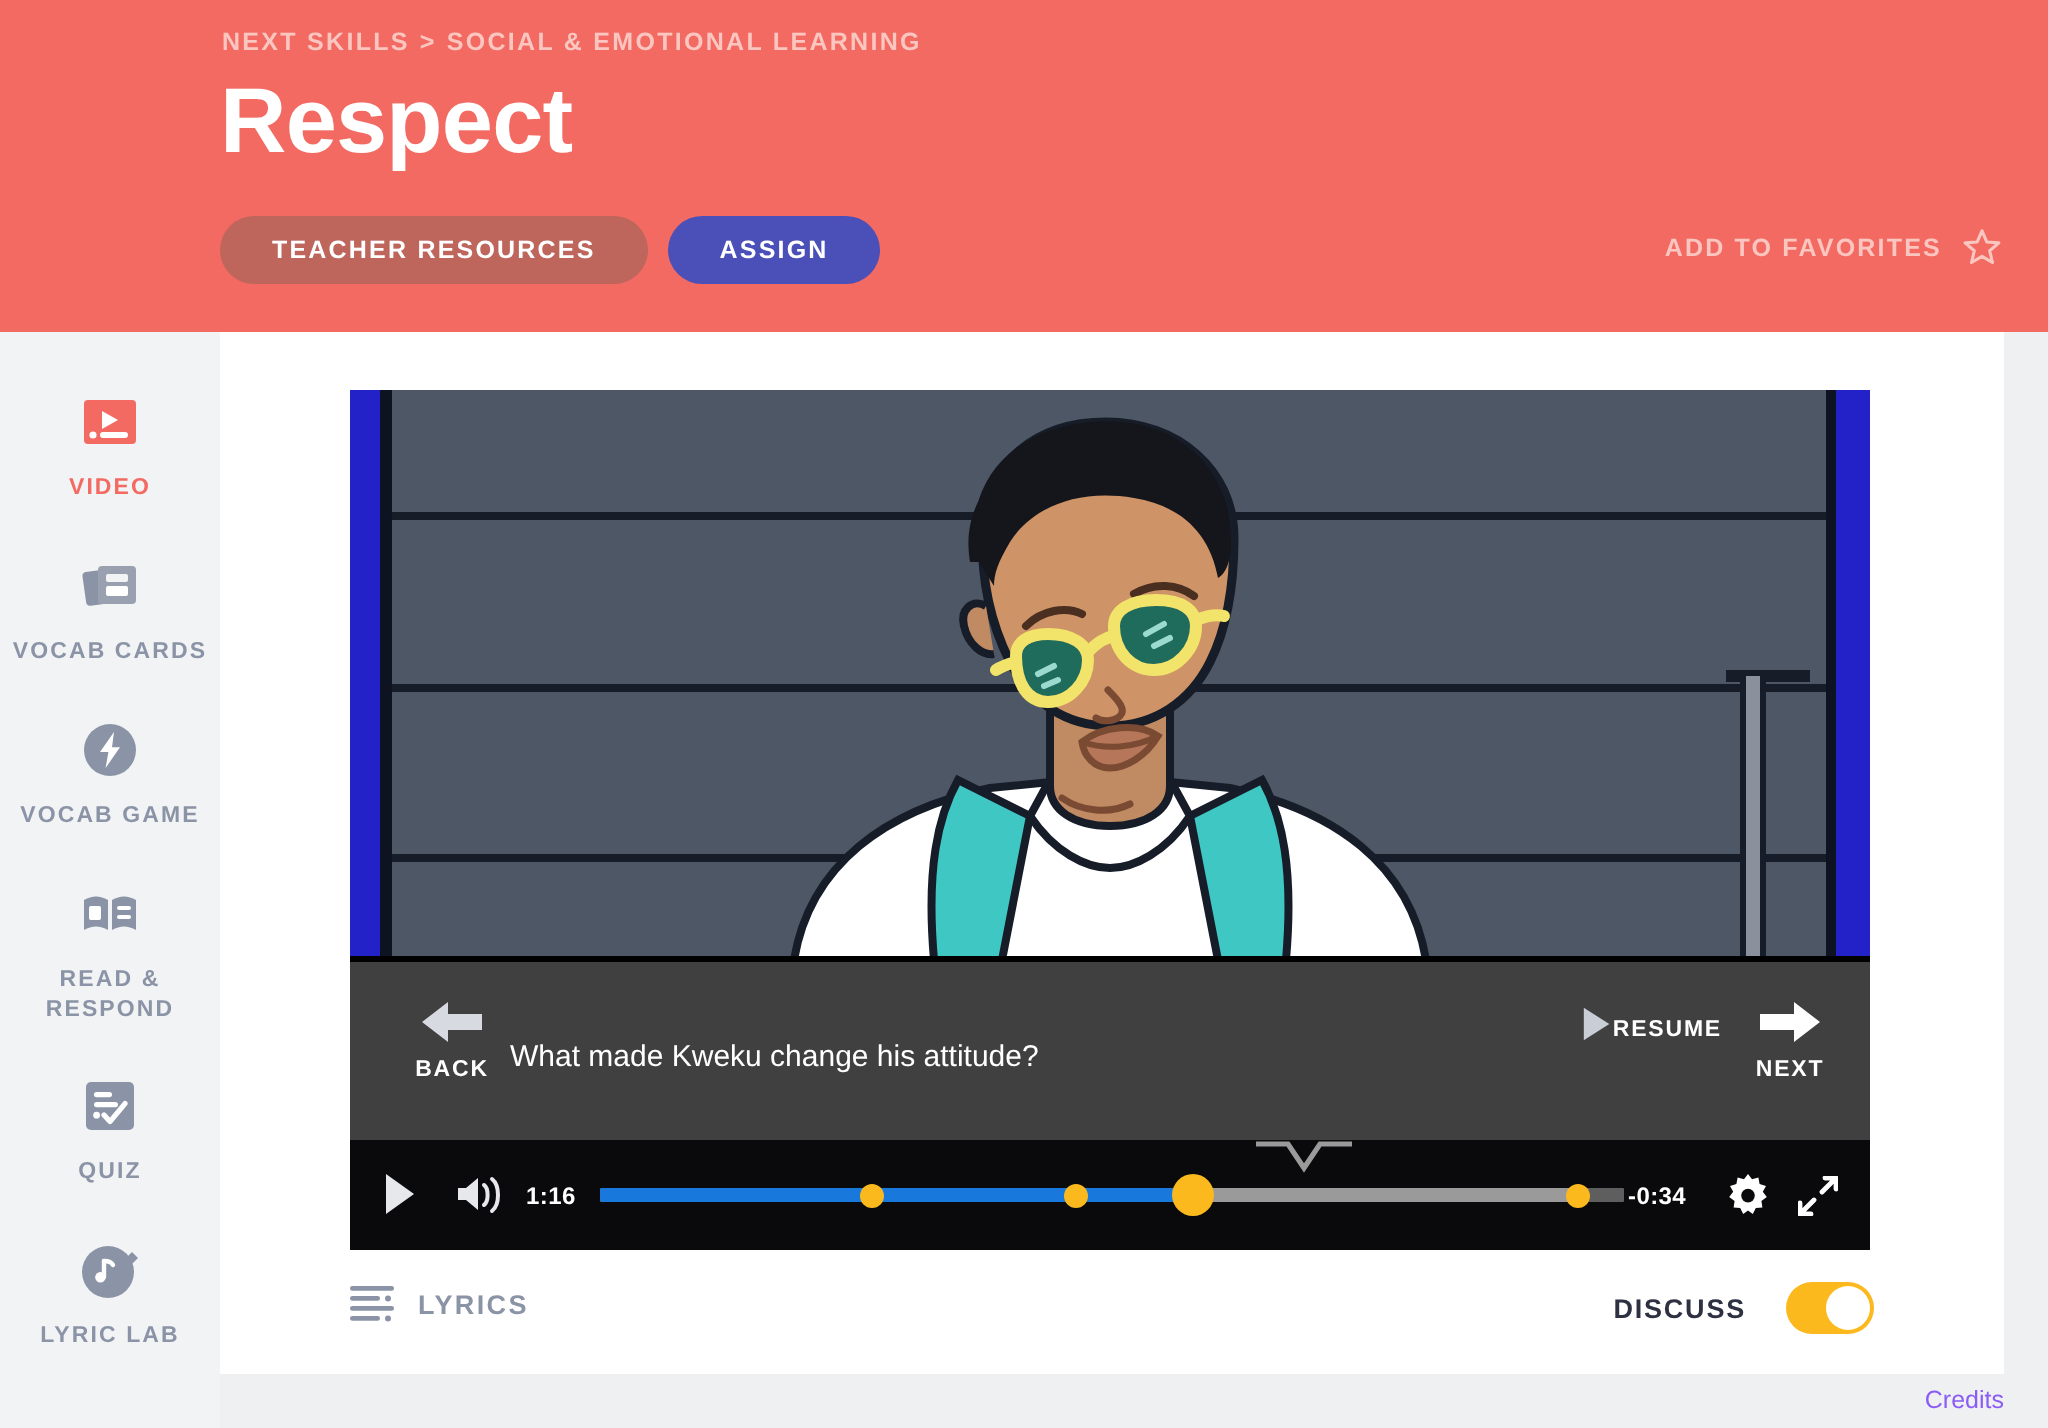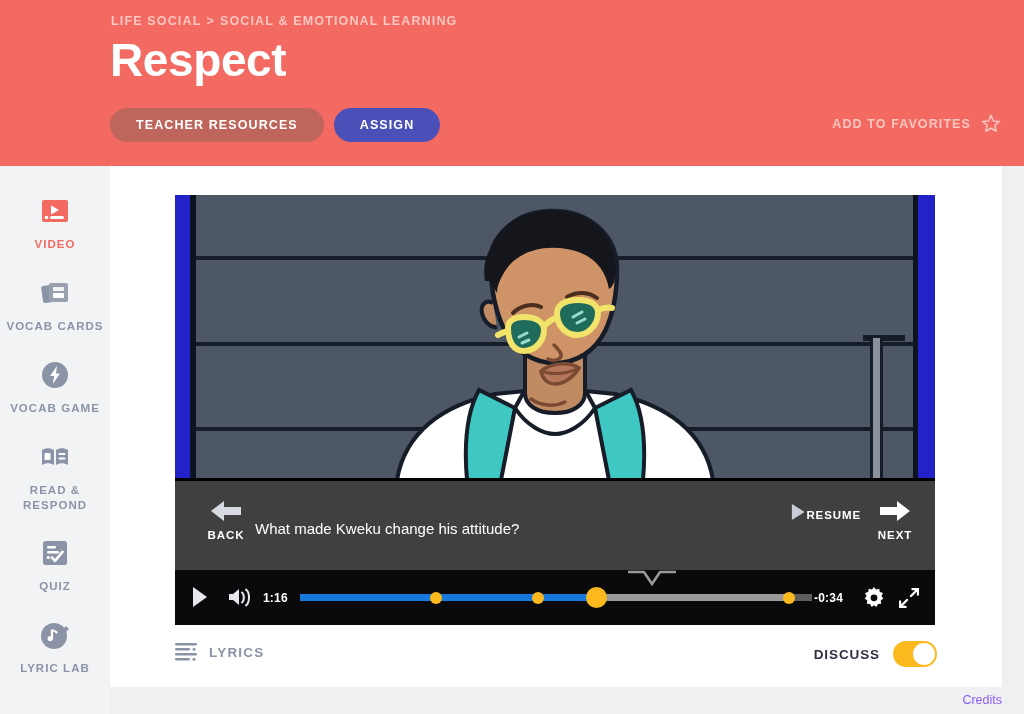--- a/index.html
+++ b/index.html
@@ -172,21 +172,21 @@
   
   .lyrics-btn {
     position: absolute; left: 65px; top: 477px;
     display: flex; align-items: center; gap: 12px; cursor: pointer;
   }
   .lyrics-label {
     font-size: 13.5px; font-weight: 700; letter-spacing: 1.2px; color: #8B94A6;
   }
   .discuss {
     position: absolute; right: 65px; top: 475px;
-    display: flex; align-items: center; gap: 13px; cursor: pointer;
+    display: flex; align-items: center; gap: 20px; cursor: pointer;
   }
   .discuss-label {
     font-size: 13.5px; font-weight: 800; letter-spacing: 0.9px; color: #2D3142;
   }
   .toggle {
     width: 44px; height: 26px; border-radius: 13px; background: #FBB91E;
     position: relative; cursor: pointer;
   }
   .toggle .knob {
     position: absolute; right: 2px; top: 2px; width: 22px; height: 22px;
@@ -199,21 +199,21 @@
   }
 </style>
 </head>
 <body>
 
 <div id="page">
 
   <div class="header">
 
     <div class="breadcrumb">
-      <span class="crumb">LIFE SOCIAL</span><span class="sep">&gt;</span><span class="crumb">SOCIAL &amp; EMOTIONAL LEARNING</span>
+      <span class="crumb">NEXT SKILLS</span><span class="sep">&gt;</span><span class="crumb">SOCIAL &amp; EMOTIONAL LEARNING</span>
     </div>
 
     <h1 class="page-title">Respect</h1>
 
     <div class="btn-row">
       <button class="btn btn-teacher">TEACHER RESOURCES</button>
       <button class="btn btn-assign">ASSIGN</button>
     </div>
 
     <div class="favorites">

